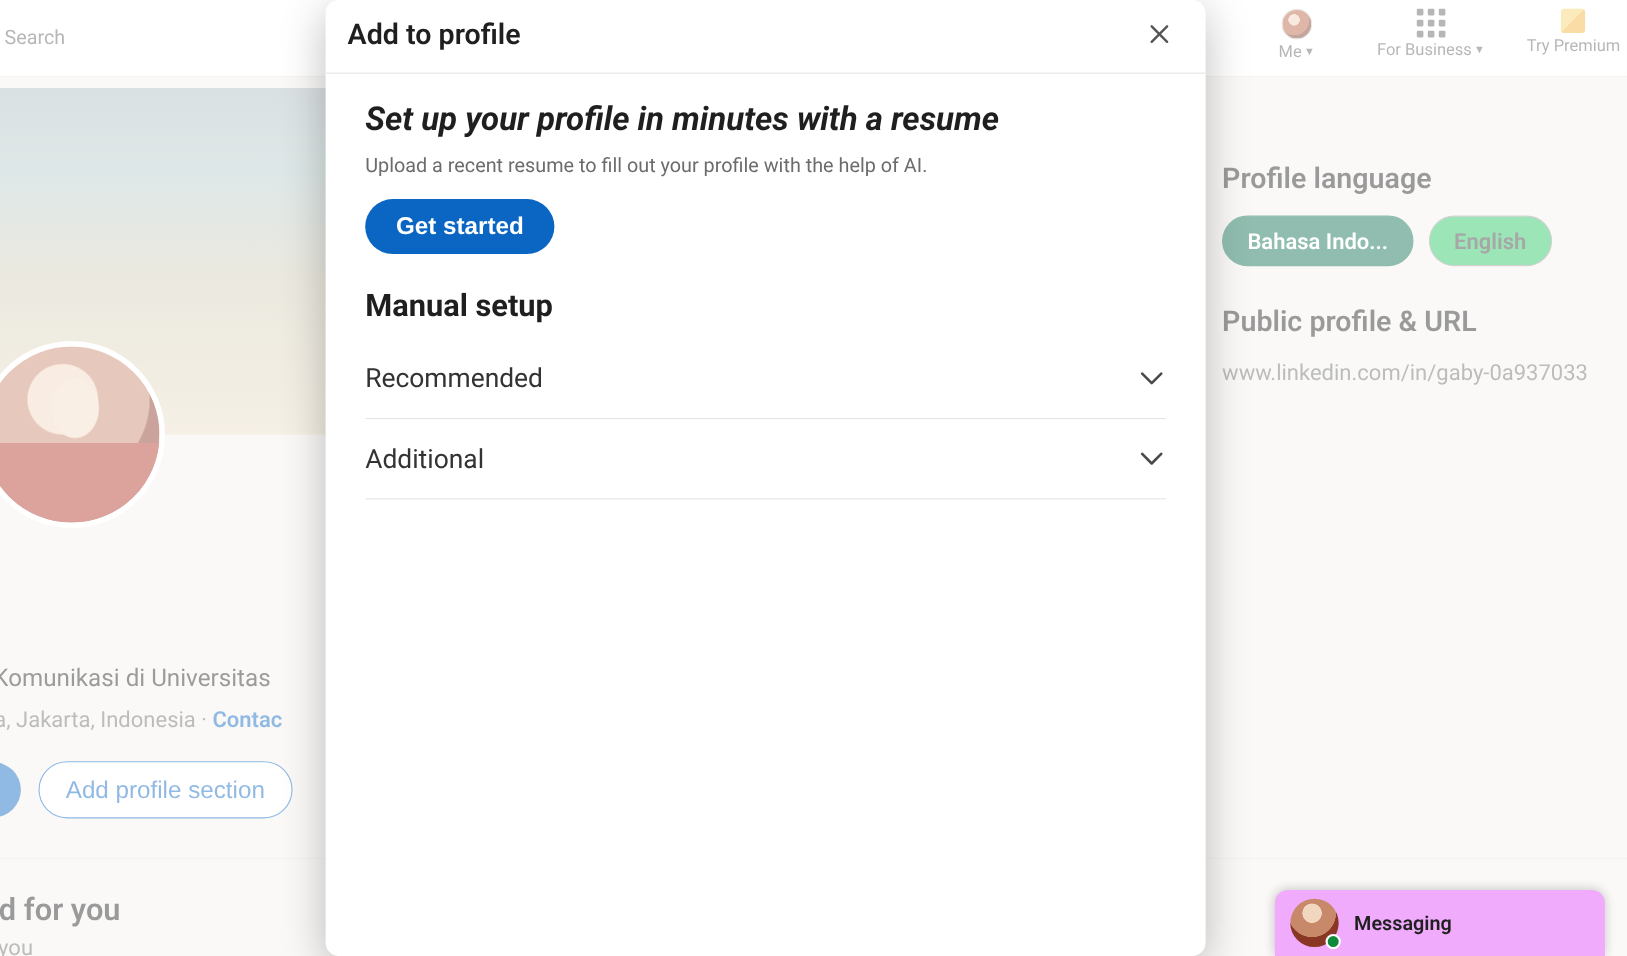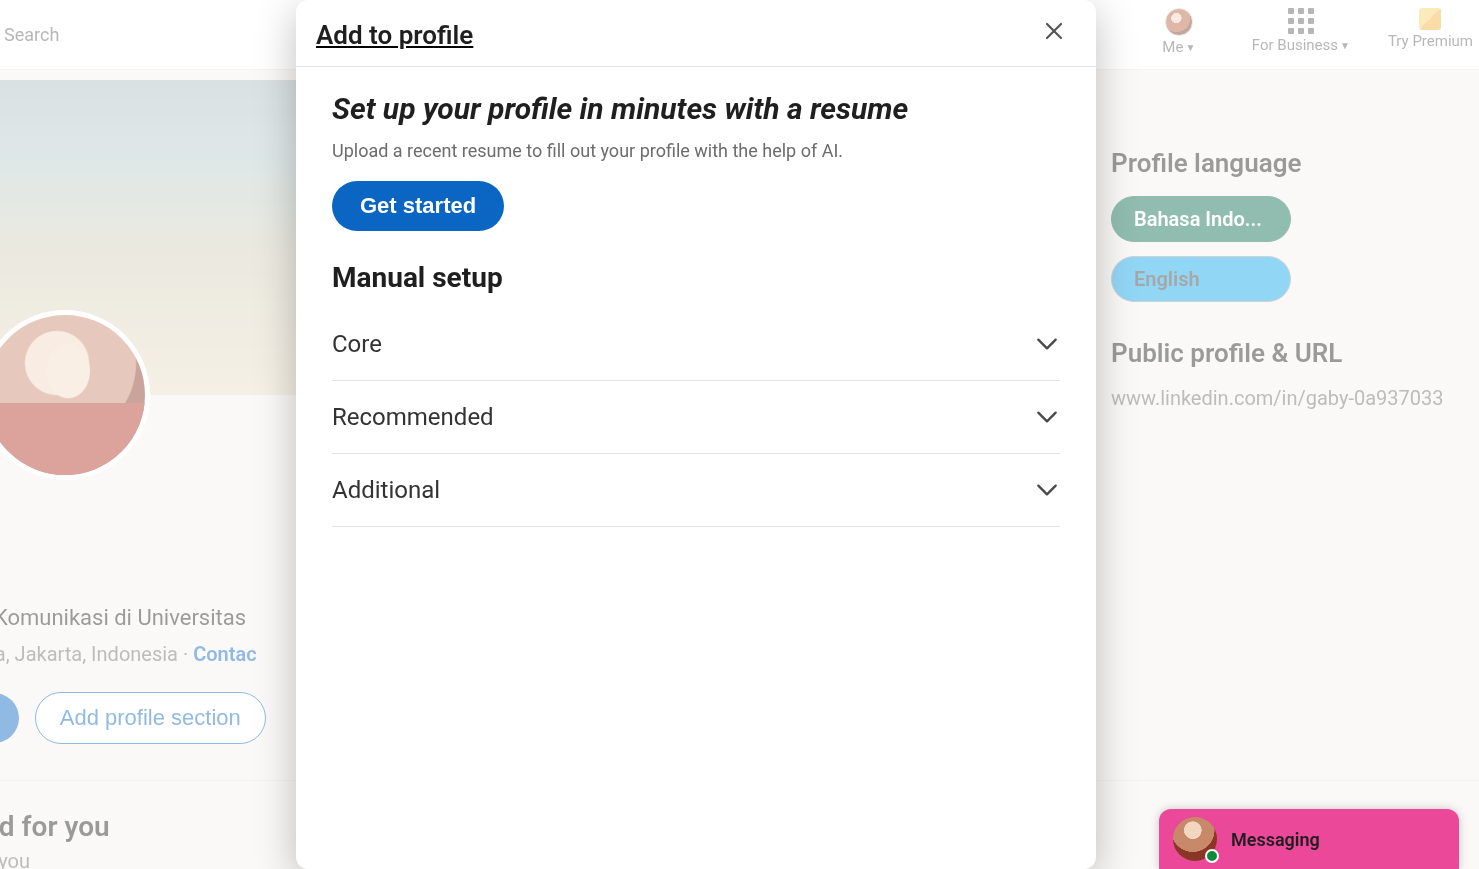--- a/index.html
+++ b/index.html
@@ -132,24 +132,24 @@
   .suggested p{ font-size:20px; color:#6a6a6a; margin-top:6px;}
 
   
   .rightcol {
     position:absolute; right: 0; top: 78px;
     width: 380px;
     padding-left: 12px;
   }
   .rc-section { margin-bottom: 36px; }
   .rc-title { font-size: 26px; font-weight: 600; color:#1f1f1f; margin-bottom: 18px;}
-  .lang-pills { display:flex; gap: 14px; flex-direction: column; }
+  .lang-pills { display:flex; gap: 14px; }
   .pill {
     border-radius: 28px; padding: 10px 22px; font-size: 20px; font-weight:600;
-    border: 1px solid #9b9b9b; background:#0ea5e9; color:#3d3d3d;
+    border: 1px solid #9b9b9b; background:#22c55e; color:#3d3d3d;
     white-space: nowrap; overflow:hidden; text-overflow:ellipsis;
     max-width: 180px;
   }
   .pill.active { background:#0b6e4f; color:#fff; border-color:#0b6e4f; }
   .rc-url { font-size:20px; color:#6a6a6a; margin-top:6px; white-space:nowrap; overflow:hidden;}
 
   
   .scrim {
     position:absolute; inset:0;
     background: rgba(255,255,255,0.55);
@@ -161,24 +161,23 @@
     position:absolute;
     left: 296px; top: 0;
     width: 800px; height: 869px;
     background:#fff;
     border-radius: 12px;
     box-shadow: 0 10px 40px rgba(0,0,0,.25);
     display:flex; flex-direction:column;
     overflow:hidden;
   }
   .modal-header {
-    display:flex; align-items:flex-end; justify-content:space-between;
+    display:flex; align-items:center; justify-content:space-between;
     padding: 14px 24px 16px 20px;
     border-bottom: 1px solid #e6e4e0;
-    text-decoration: underline;
   }
   .modal-title { font-size: 26px; font-weight:600; color:#1f1f1f;}
   .close-btn {
     width: 36px; height:36px; border:none; background:transparent;
     display:flex; align-items:center; justify-content:center; cursor:pointer;
     color:#555;
   }
   .close-btn svg { width: 24px; height:24px; }
 
   .modal-body { padding: 24px 36px 0 36px; }
@@ -201,21 +200,21 @@
   .acc-item:first-child { padding-top: 18px; }
   .acc-label { font-size: 24px; color:#333; }
   .chev { width: 26px; height:26px; color:#4a4a4a;}
   .chev svg{ width:100%; height:100%; display:block;}
 
   
   .msg-widget {
     position:absolute;
     right: 20px; bottom: 0;
     width: 300px; height: 60px;
-    background:#ec4899;
+    background:#f0abfc;
     border-top-left-radius: 12px; border-top-right-radius:12px;
     box-shadow: 0 0 10px rgba(0,0,0,.2);
     display:flex; align-items:center; gap:14px;
     padding: 8px 14px;
   }
   .msg-avatar-wrap{ position:relative; }
   .msg-avatar {
     width: 44px; height:44px; border-radius:50%;
     background: radial-gradient(circle at 45% 30%, #f1d6c0 0 22%, #c8886a 23% 55%, #8a3624 56% 100%);
   }
@@ -325,28 +324,20 @@
   </div>
   <div class="modal-body">
     <div class="hero-title">Set up your profile in minutes with a resume</div>
     <div class="hero-sub">Upload a recent resume to fill out your profile with the help of AI.</div>
     <button class="cta">Get started</button>
 
     <div class="manual-title">Manual setup</div>
 
     <div class="accordion">
       <div class="acc-item">
-        <div class="acc-label">Core</div>
-        <div class="chev">
-          <svg viewBox="0 0 24 24" fill="none" stroke="currentColor" stroke-width="2.2" stroke-linecap="round" stroke-linejoin="round">
-              <polyline points="4 8 12 16 20 8"></polyline>
-            </svg>
-        </div>
-      </div>
-      <div class="acc-item">
         <div class="acc-label">Recommended</div>
         <div class="chev">
           <svg viewBox="0 0 24 24" fill="none" stroke="currentColor" stroke-width="2.2" stroke-linecap="round" stroke-linejoin="round">
               <polyline points="4 8 12 16 20 8"></polyline>
             </svg>
         </div>
       </div>
       <div class="acc-item">
         <div class="acc-label">Additional</div>
         <div class="chev">

